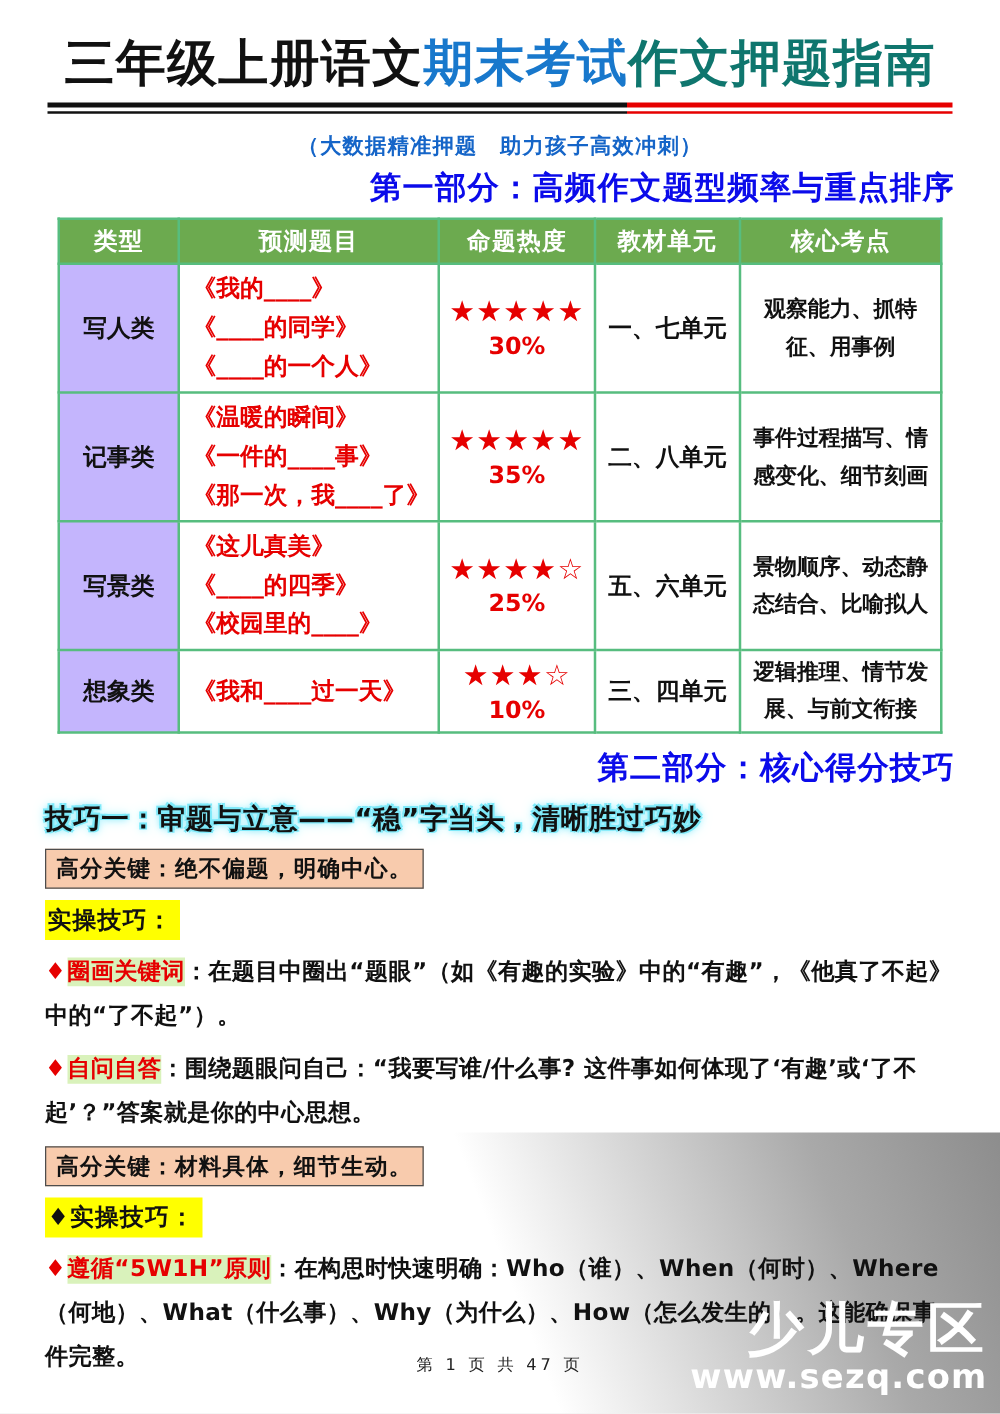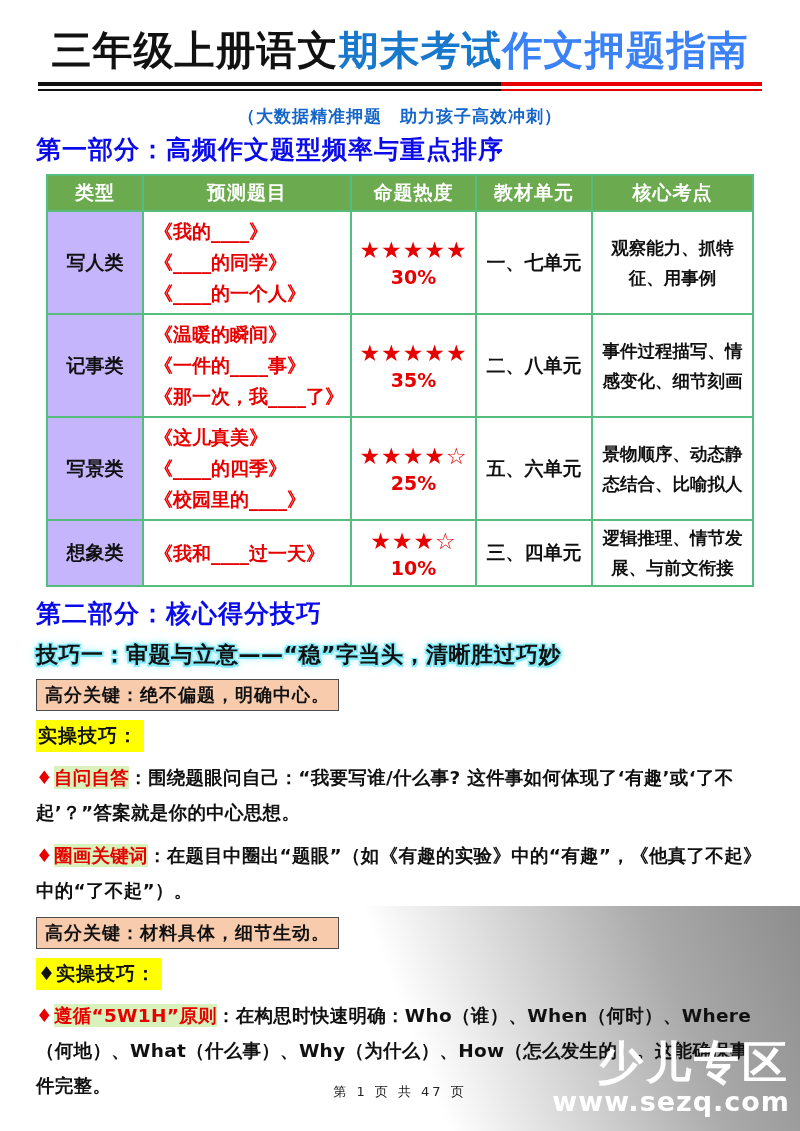--- a/index.html
+++ b/index.html
@@ -12,33 +12,33 @@
   .content{position:relative;z-index:1;padding:24px 36px 0 36px;}
 
   
   .doc-title{
     text-align:center;font-size:40px;font-weight:bold;line-height:1.35;
     font-family:"Liberation Serif","DejaVu Serif",serif;
     letter-spacing:1px;white-space:nowrap;
   }
   .doc-title .t-black{color:#111;}
   .doc-title .t-blue{color:#1878cc;}
-  .doc-title .t-red{color:#3b82f6;}
+  .doc-title .t-red{color:#0f766e;}
   .title-underline{
     height:9px;margin:4px 2px 0 2px;
     background:
       linear-gradient(to right,#111 0 64%,#e60000 64% 100%) top/100% 4px no-repeat,
       linear-gradient(to right,#111 0 64%,#e60000 64% 100%) bottom/100% 2px no-repeat;
   }
   .subtitle{
     margin-top:14px;text-align:center;color:#1565c8;
     font-size:17px;font-weight:bold;letter-spacing:1px;
   }
   .part-heading{
-    margin-top:5px;text-align:left;color:#0b0bea;
+    margin-top:5px;text-align:right;color:#0b0bea;
     font-size:25px;font-weight:bold;letter-spacing:1px;
   }
 
   
   table.ptable{
     width:706px;margin:8px auto 0 auto;border-collapse:collapse;
     table-layout:fixed;
   }
   table.ptable th, table.ptable td{border:2px solid #57bd7f;}
   table.ptable th{
@@ -201,24 +201,24 @@
     <div class="part-heading" style="margin-top:10px;">第二部分：核心得分技巧</div>
 
     <div class="tip-heading">技巧一：审题与立意——“稳”字当头，清晰胜过巧妙</div>
     <div class="key-box-wrap">
       <span class="key-box">高分关键：绝不偏题，明确中心。</span>
     </div>
     <div class="practice-wrap">
       <span class="practice">实操技巧：</span>
     </div>
     <p class="bullet">
-      <span class="diamond">♦</span><span class="kw">自问自答</span><span>：围绕题眼问自己：“我要写谁/什么事? 这件事如何体现了‘有趣’或‘了不起’？”答案就是你的中心思想。</span>
+      <span class="diamond">♦</span><span class="kw">圈画关键词</span><span>：在题目中圈出“题眼”（如《有趣的实验》中的“有趣”，《他真了不起》中的“了不起”）。</span>
     </p>
     <p class="bullet">
-      <span class="diamond">♦</span><span class="kw">圈画关键词</span><span>：在题目中圈出“题眼”（如《有趣的实验》中的“有趣”，《他真了不起》中的“了不起”）。</span>
+      <span class="diamond">♦</span><span class="kw">自问自答</span><span>：围绕题眼问自己：“我要写谁/什么事? 这件事如何体现了‘有趣’或‘了不起’？”答案就是你的中心思想。</span>
     </p>
 
     <div class="key-box-wrap">
       <span class="key-box">高分关键：材料具体，细节生动。</span>
     </div>
     <div class="practice-wrap">
       <span class="practice">♦实操技巧：</span>
     </div>
     <p class="bullet">
       <span class="diamond">♦</span><span class="kw">遵循“5W1H”原则</span><span>：在构思时快速明确：Who（谁）、When（何时）、Where（何地）、What（什么事）、Why（为什么）、How（怎么发生的）。这能确保事件完整。</span>

